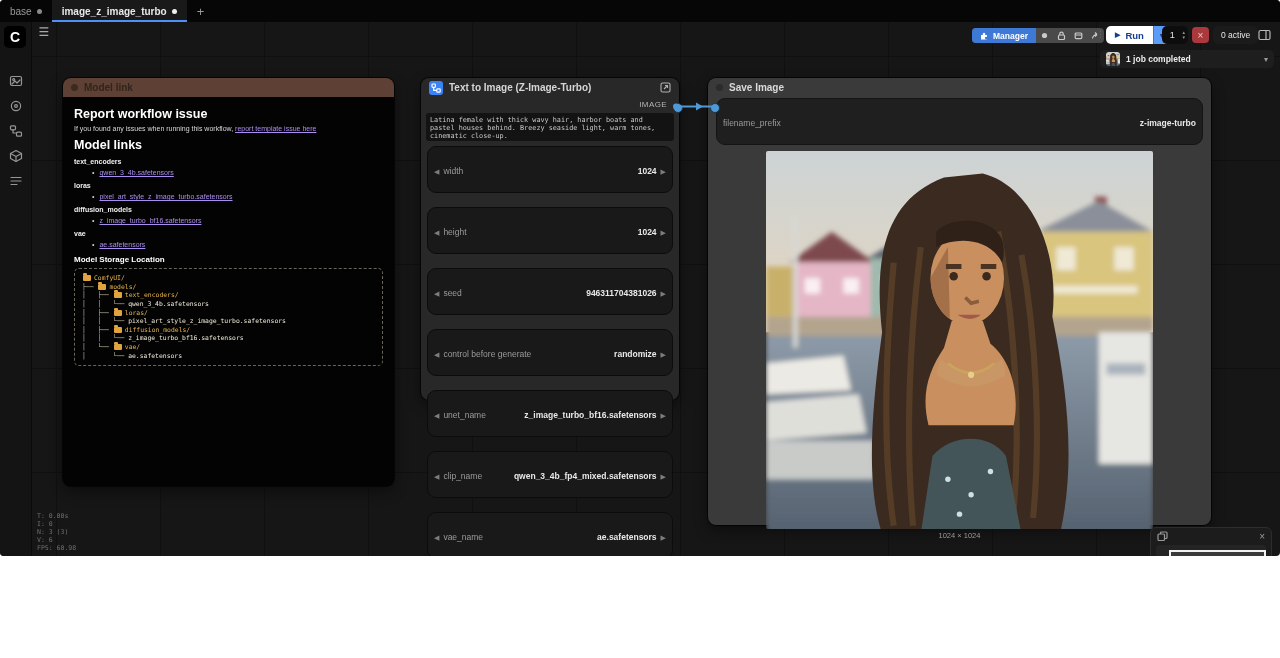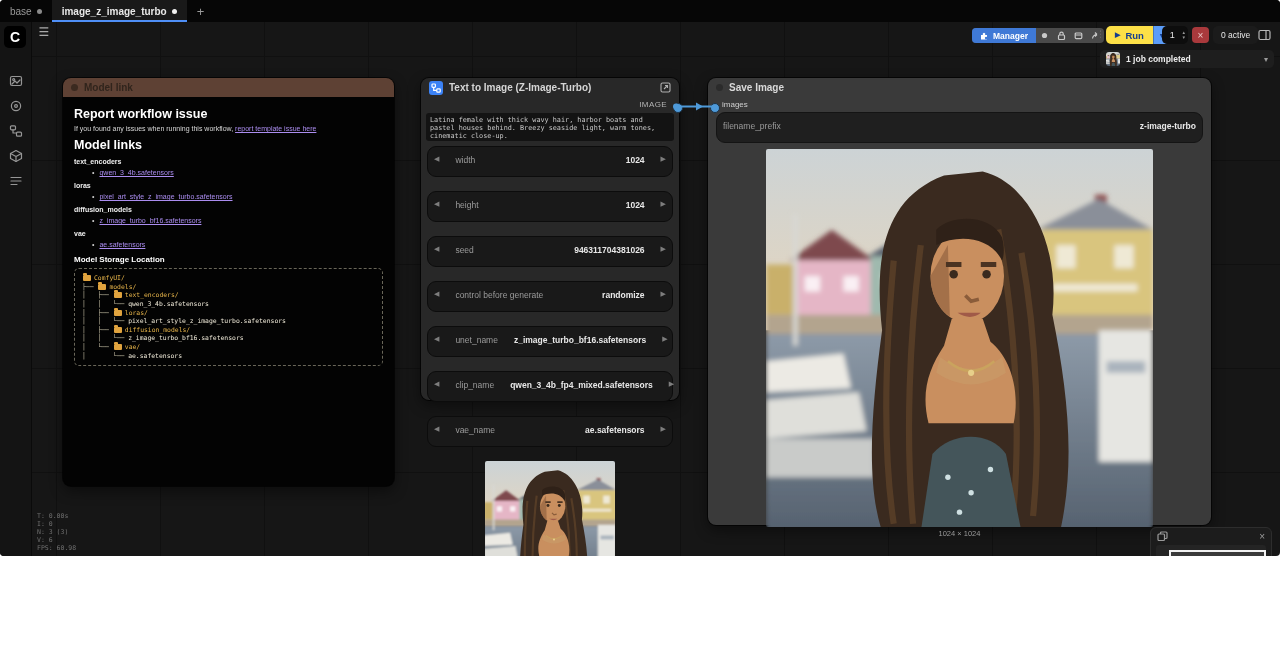--- a/index.html
+++ b/index.html
@@ -20,21 +20,21 @@
   
   #canvas{position:absolute;left:32px;top:22px;right:0;bottom:0;
     background-image:linear-gradient(#101010 1px,transparent 1px),linear-gradient(90deg,#101010 1px,transparent 1px);
     background-size:104px 104px;background-position:24px 34px;}
   #hamburger{position:absolute;left:36px;top:24px;width:16px;height:16px;color:#a8a8a8;font-size:12px;line-height:16px;text-align:center;cursor:pointer;}
   #stats{position:absolute;left:37px;bottom:4px;font-family:"DejaVu Sans Mono",monospace;font-size:6.5px;line-height:8px;color:#6f6f6f;}
   
   .node{position:absolute;border-radius:8px;box-shadow:0 0 0 1px rgba(0,0,0,.7),0 5px 14px rgba(0,0,0,.45);}
   .nheader{height:19px;display:flex;align-items:center;gap:6px;padding:0 8px;border-radius:8px 8px 0 0;font-size:10px;}
   .cdot{width:7px;height:7px;border-radius:50%;flex:0 0 auto;}
-  .pill{display:flex;align-items:flex-start;gap:16px;background:#191919;border:1px solid #0c0c0c;border-radius:9px;height:13px;padding:8px 6px;margin:0 8px;font-size:8.5px;}
+  .pill{display:flex;align-items:flex-end;gap:4px;background:#191919;border:1px solid #0c0c0c;border-radius:9px;height:13px;padding:16px 6px;margin:0 8px;font-size:8.5px;}
   .pill .arr{color:#7d7d7d;font-size:7px;}
   .pill .wlabel{color:#9b9b9b;}
   .pill .wval{margin-left:auto;color:#e8e8e8;font-weight:bold;}
   .port{position:absolute;width:8px;height:8px;border-radius:50%;background:#4e9ad9;border:1px solid #1c3246;}
   
   #note{left:63px;top:78px;width:331px;height:408px;background:#030303;}
   #note .nheader{background:#5e4134;color:#30241c;font-weight:bold;}
   #note .cdot{background:#3b2a20;}
   #note-body{padding:4px 11px;color:#e4e4e4;}
   #note-body h1{font-size:12.5px;margin:6px 0 4px 0;color:#fff;}
@@ -71,21 +71,21 @@
   #save-preview{display:block;margin:6px auto 0 auto;width:387px;height:378px;border-radius:2px;overflow:hidden;}
   
   #link-svg{position:absolute;left:668px;top:97px;pointer-events:none;}
   
   #mgr-group{position:absolute;left:972px;top:28px;height:15px;display:flex;background:#4a4a4a;border-radius:4px;overflow:hidden;}
   #mgr-btn{display:flex;align-items:center;gap:4px;background:#3f79d6;color:#fff;font-size:8.5px;font-weight:bold;height:100%;padding:0 8px;cursor:pointer;}
   .mgr-ico{width:17px;height:100%;display:flex;align-items:center;justify-content:center;cursor:pointer;}
   .mgr-ico svg{stroke:#c9c9c9;fill:none;stroke-width:1.2;}
   #drag-dots{position:absolute;left:1096px;top:29px;color:#6f6f6f;font-size:9px;letter-spacing:-1px;cursor:grab;}
   #run-group{position:absolute;left:1106px;top:26px;height:18px;display:flex;align-items:center;}
-  #run-btn{display:flex;align-items:center;gap:5px;background:#fde047;color:#143d8d;font-size:9.5px;font-weight:bold;height:100%;padding:0 9px;border-radius:5px 0 0 5px;cursor:pointer;justify-content:space-between;}
+  #run-btn{display:flex;align-items:center;gap:5px;background:#ffffff;color:#143d8d;font-size:9.5px;font-weight:bold;height:100%;padding:0 9px;border-radius:5px 0 0 5px;cursor:pointer;justify-content:space-between;}
   #run-dd{background:#5b9cf8;border-left:1px solid rgba(0,0,0,.25);height:100%;display:flex;align-items:center;padding:0 6px;border-radius:0 5px 5px 0;color:#143d8d;font-size:8px;cursor:pointer;}
   #batch{position:absolute;left:1162px;top:26px;width:26px;height:18px;background:#0d0d0d;border-radius:5px;display:flex;align-items:center;color:#e8e8e8;font-size:9px;}
   #batch .num{flex:1;text-align:center;}
   #batch .step{display:flex;flex-direction:column;font-size:5px;color:#9a9a9a;line-height:5px;padding-right:3px;cursor:pointer;}
   #stopbtn{position:absolute;left:1192px;top:27px;width:17px;height:16px;background:#a9393c;border-radius:4px;color:#ecc9c9;font-size:10px;display:flex;align-items:center;justify-content:center;cursor:pointer;}
   #active-badge{position:absolute;left:1213px;top:26px;height:18px;background:#1b1b1b;border-radius:5px;color:#e6e6e6;font-size:8.5px;display:flex;align-items:center;padding:0 8px;}
   #panel-toggle{position:absolute;left:1256px;top:27px;width:17px;height:16px;display:flex;align-items:center;justify-content:center;cursor:pointer;}
   #panel-toggle svg{stroke:#b8b8b8;fill:none;stroke-width:1.2;}
   #jobrow{position:absolute;left:1100px;top:50px;width:174px;height:18px;background:#1e1e1e;border-radius:5px;display:flex;align-items:center;gap:6px;padding:0 6px;box-sizing:border-box;cursor:pointer;}
   #job-avatar{width:14px;height:14px;border-radius:3px;overflow:hidden;flex:0 0 auto;}
@@ -407,23 +407,20 @@
     </div>
     <div class="caption">512 × 512</div>
     <div class="port" style="right:-4px;top:101px;top:25px;"></div>
   </div>
 
   <div class="node" id="save">
     <div class="nheader">
       <span class="cdot"></span>
       <span>Save Image</span>
     </div>
-    <div class="inrow">
-      <span>images</span>
-    </div>
     <div class="pill">
       <span class="wlabel">filename_prefix</span>
       <span class="wval">z-image-turbo</span>
     </div>
     <div id="save-preview">
       <svg width="387" height="378">
           <use href="#scene" width="387" height="378"></use>
         </svg>
     </div>
     <div class="caption">1024 × 1024</div>

